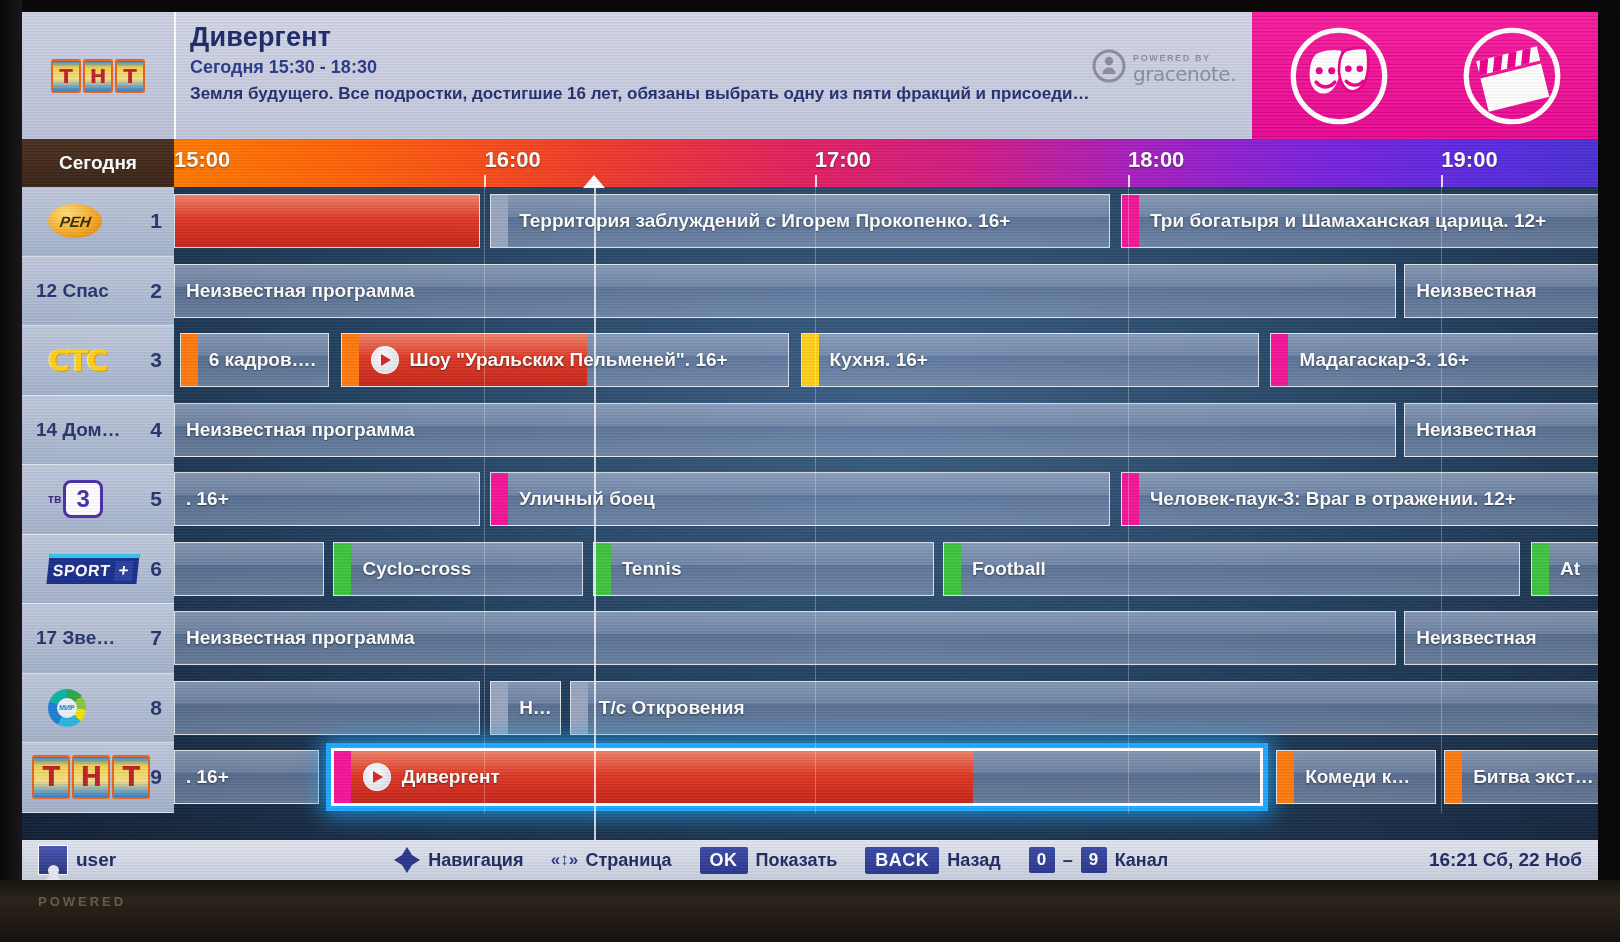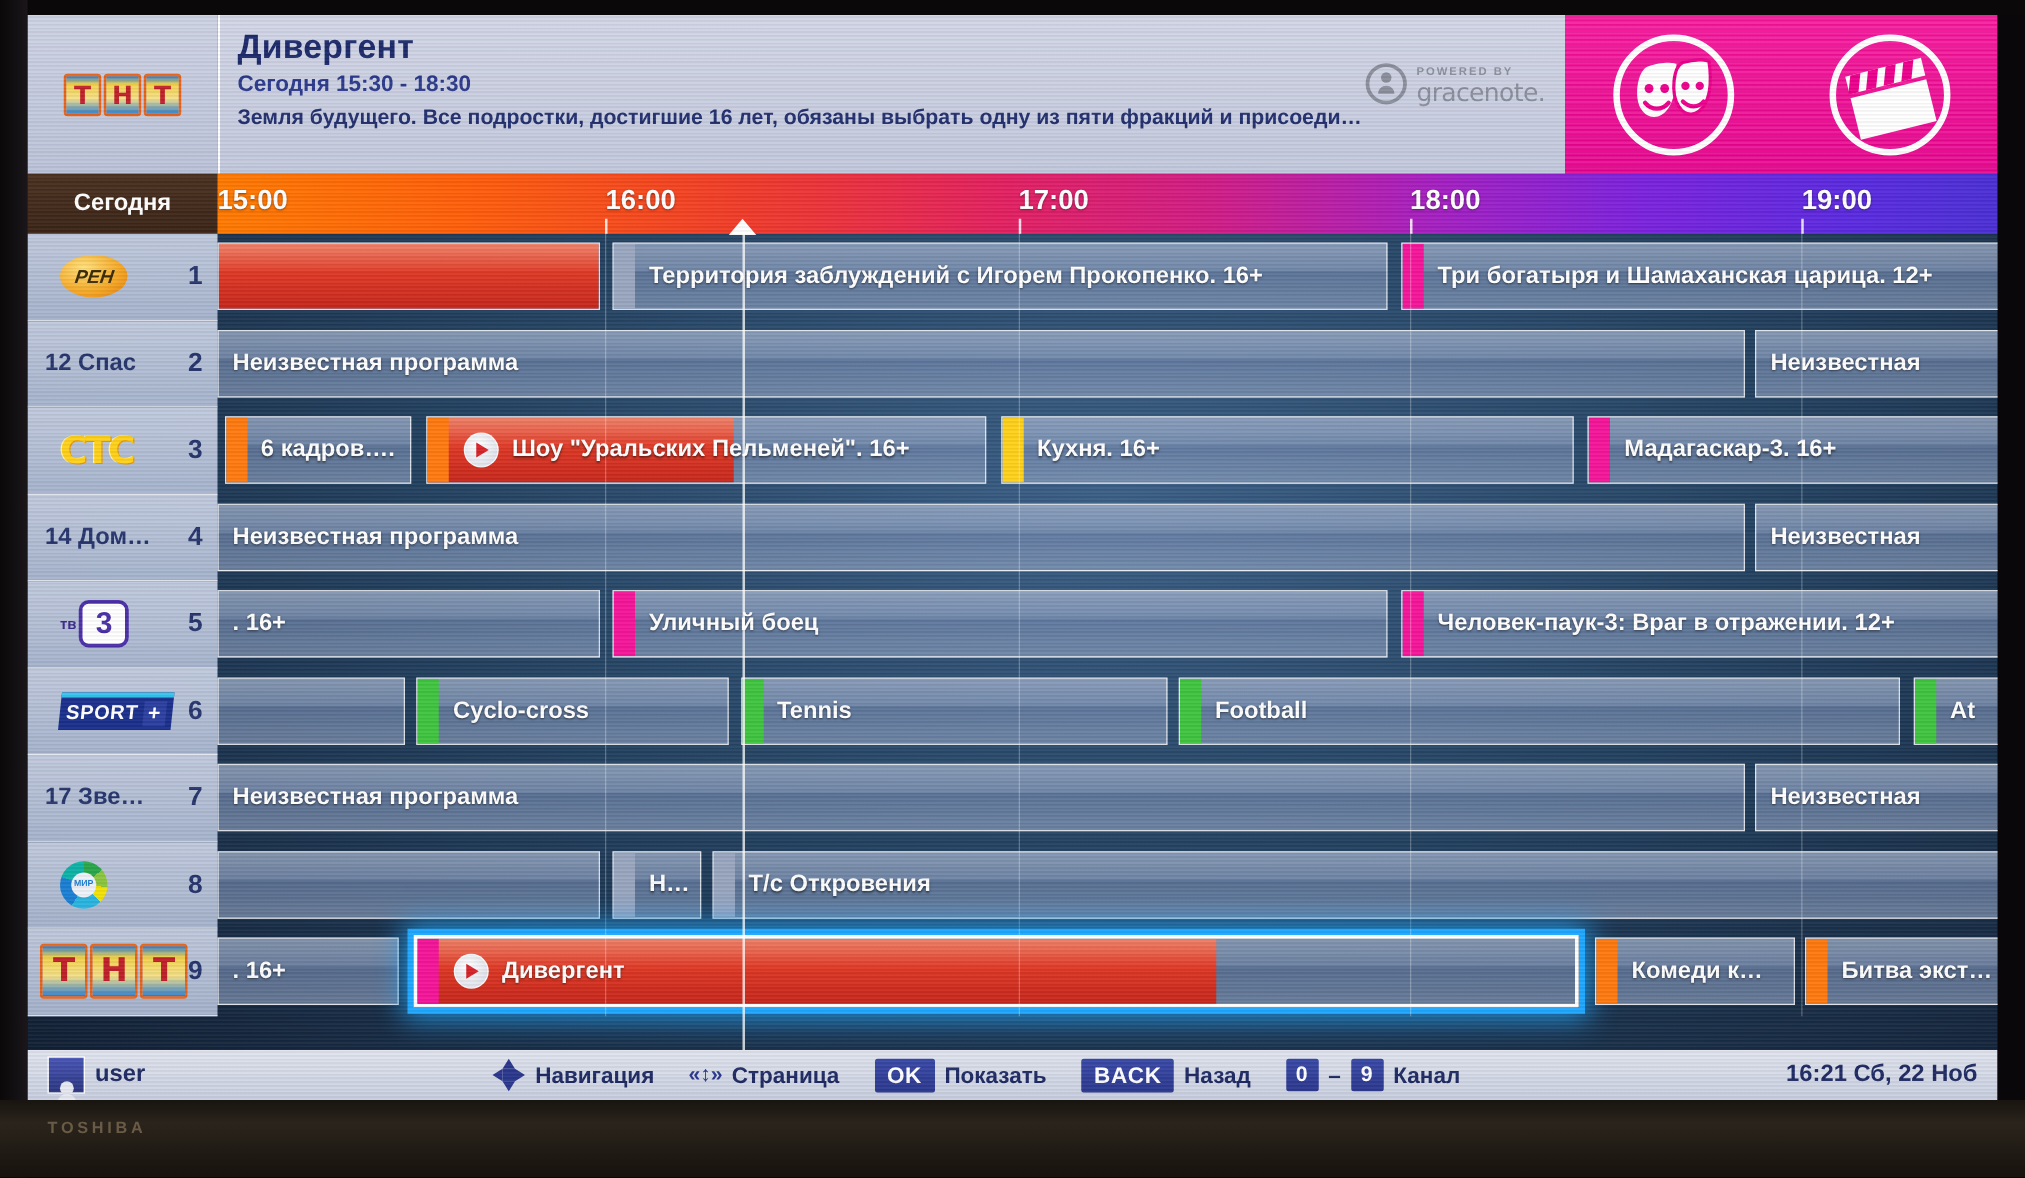--- a/index.html
+++ b/index.html
@@ -155,21 +155,21 @@
   .logo-tnt.big b{width:34px;height:40px;font-size:26px;}
   .mask-icon,.clap-icon{width:104px;height:104px;}
 </style>
 </head>
 <body>
 
 <div id="frame">
   <div id="bezel-top"></div>
   <div id="bezel-left"></div>
   <div id="bezel-bottom"></div>
-  <div id="bezel-brand">TOSHIBA</div>
+  <div id="bezel-brand">POWERED</div>
 
   <div id="screen">
 
     <div id="infobar">
       <div id="ch-logo-box">
         <span class="logo-tnt">
           <b>Т</b>
             <b>Н</b>
             <b>Т</b>
         </span>

